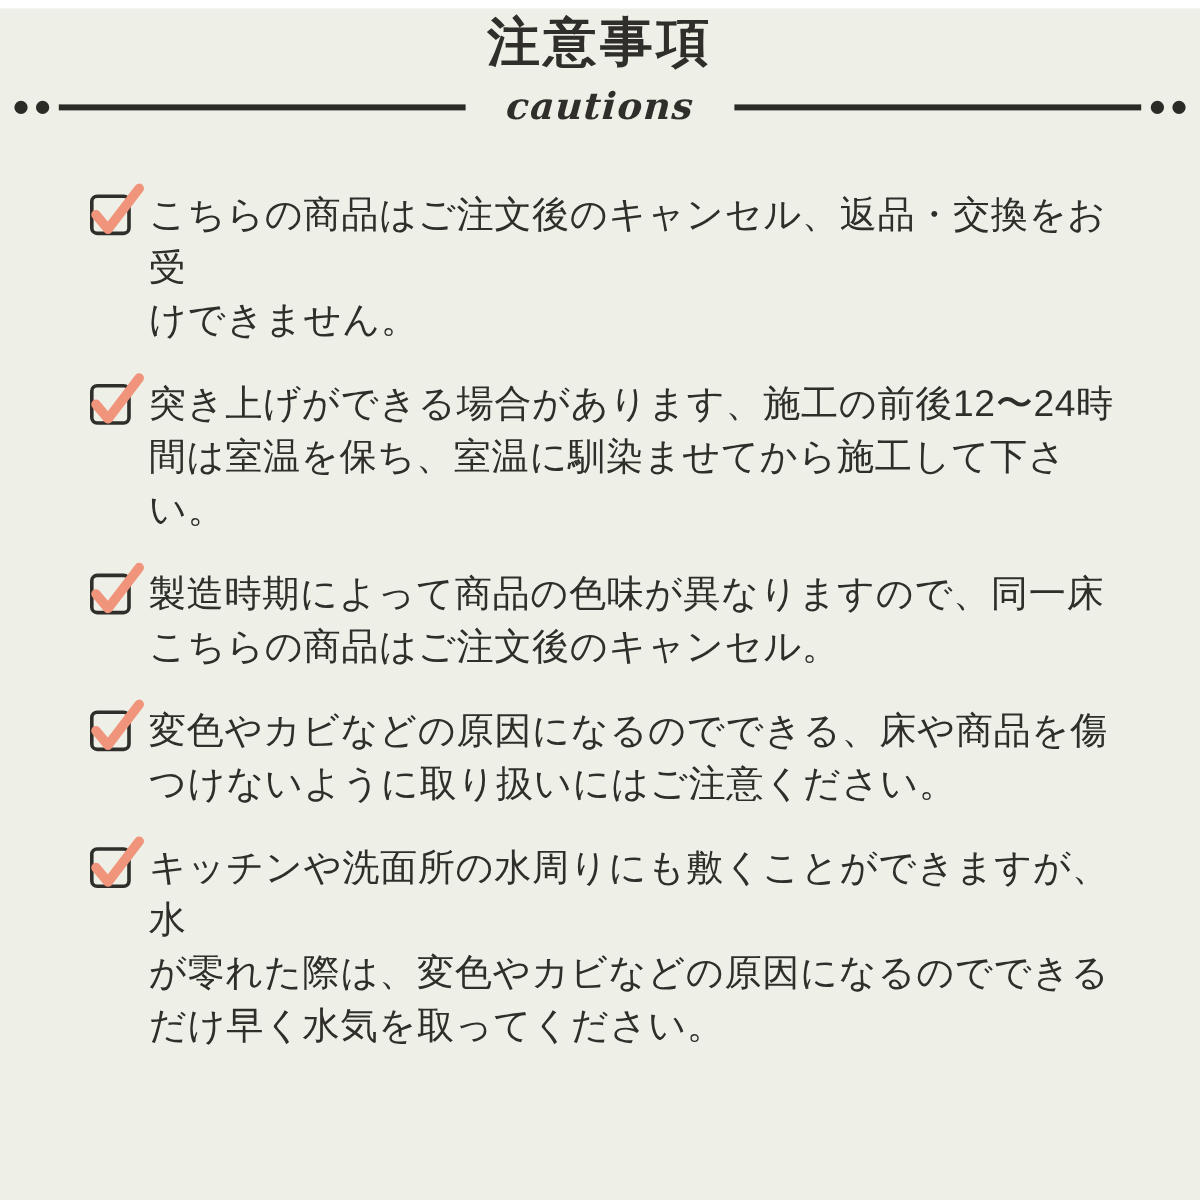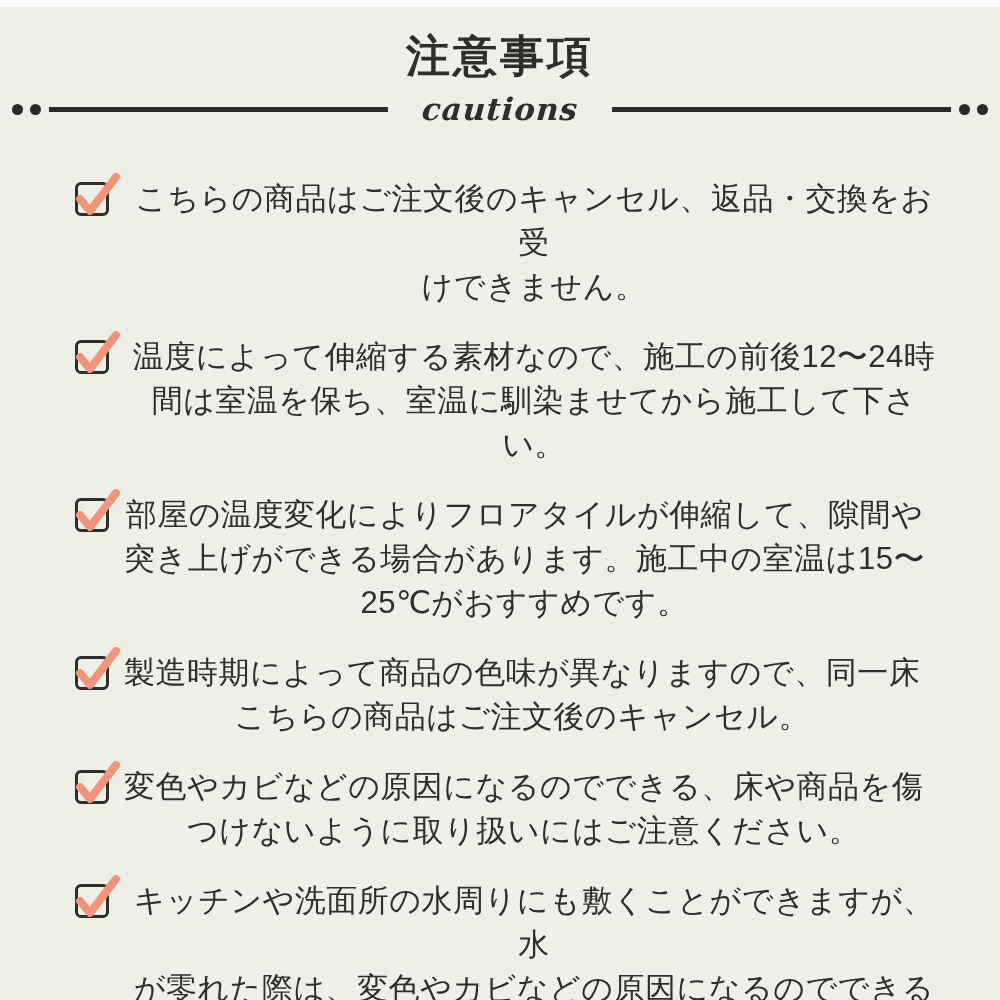--- a/index.html
+++ b/index.html
@@ -12,21 +12,21 @@
   }
   *{box-sizing:border-box;}
   html,body{margin:0;padding:0;}
   body{
     width:1000px;height:1000px;overflow:hidden;
     background:var(--background);
     color:var(--text);
     font-family:"Liberation Sans","DejaVu Sans",sans-serif;
   }
   .top-strip{height:7px;background:var(--top-strip);}
-  .header{padding-top:25px;text-align:center;}
+  .header{padding-top:5px;text-align:center;}
   .page-title{
     font-size:44px;font-weight:800;letter-spacing:3px;
     line-height:1.1;margin:0;
   }
   .divider{
     display:flex;align-items:center;
     margin:9px 12px 0 12px;height:40px;
   }
   .dot{
     width:11px;height:11px;border-radius:50%;
@@ -40,21 +40,20 @@
     font-family:"DejaVu Serif","Liberation Serif",serif;
     font-style:italic;font-weight:bold;
     font-size:31px;letter-spacing:1px;
     margin:0 34px;flex:0 0 auto;
     transform:skewX(-4deg);
   }
   .caution-list{margin-top:48px;padding:0 56px 0 75px;}
   .caution-item{
     display:flex;align-items:flex-start;
     margin-bottom:26px;
-    text-align:center;
   }
   .checkbox{
     position:relative;flex:0 0 auto;
     width:34px;height:34px;margin-top:5px;margin-right:15px;
     border:3px solid var(--checkbox-border);
     border-radius:6px;background:transparent;
   }
   .checkbox svg{
     position:absolute;left:-3px;top:-13px;
     width:45px;height:45px;overflow:visible;
@@ -95,34 +94,24 @@
     <p class="caution-text">こちらの商品はご注文後のキャンセル、返品・交換をお受
 けできません。</p>
   </div>
 
   <div class="caution-item">
     <span class="checkbox">
       <svg viewBox="0 0 45 45">
         <path d="M5 27 L15 39 L41 5" fill="none" stroke="currentColor" stroke-width="8" stroke-linecap="round" stroke-linejoin="round"></path>
       </svg>
     </span>
-    <p class="caution-text">温度によって伸縮する素材なので、施工の前後12〜24時
+    <p class="caution-text">突き上げができる場合があります、施工の前後12〜24時
 間は室温を保ち、室温に馴染ませてから施工して下さい。</p>
   </div>
 
-  <div class="caution-item">
-    <span class="checkbox">
-      <svg viewBox="0 0 45 45">
-        <path d="M5 27 L15 39 L41 5" fill="none" stroke="currentColor" stroke-width="8" stroke-linecap="round" stroke-linejoin="round"></path>
-      </svg>
-    </span>
-    <p class="caution-text">部屋の温度変化によりフロアタイルが伸縮して、隙間や
-突き上げができる場合があります。施工中の室温は15〜
-25℃がおすすめです。</p>
-  </div>
 
   <div class="caution-item">
     <span class="checkbox">
       <svg viewBox="0 0 45 45">
         <path d="M5 27 L15 39 L41 5" fill="none" stroke="currentColor" stroke-width="8" stroke-linecap="round" stroke-linejoin="round"></path>
       </svg>
     </span>
     <p class="caution-text">製造時期によって商品の色味が異なりますので、同一床
 こちらの商品はご注文後のキャンセル。</p>
   </div>

